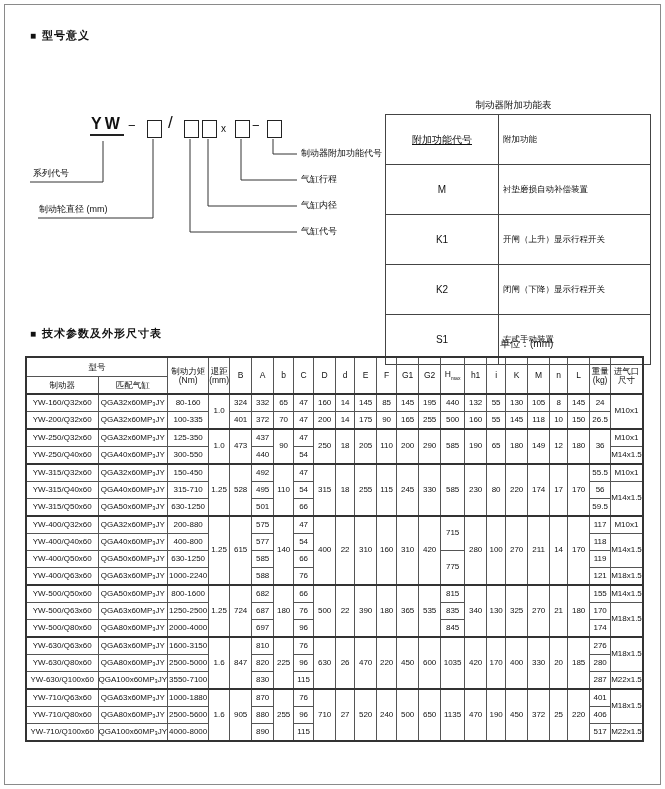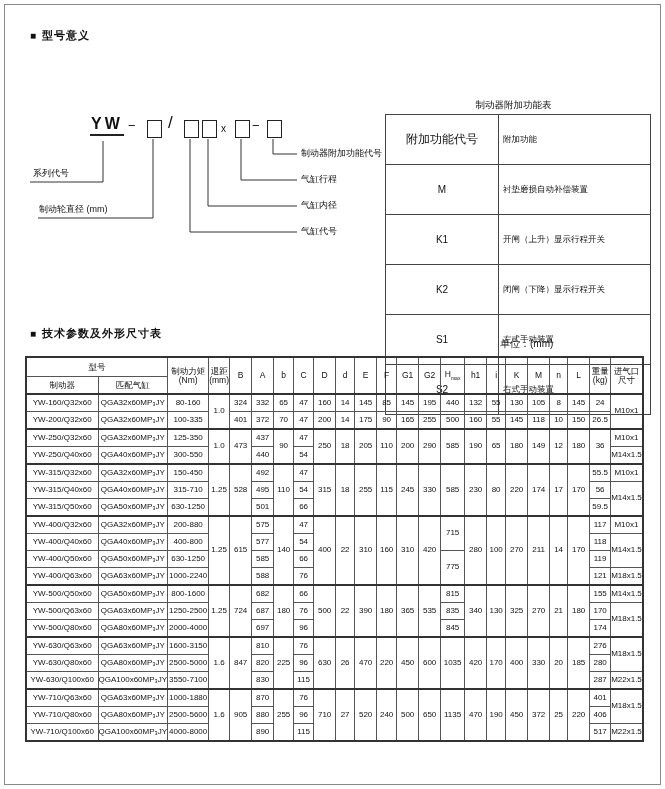--- a/index.html
+++ b/index.html
@@ -19,21 +19,21 @@
   .slash{font-size:17px;line-height:1;}
   .xop{font-size:10px;line-height:1;}
   .dia-label{position:absolute;font-size:9px;white-space:nowrap;line-height:1.2;}
   svg.lines{position:absolute;left:0;top:0;pointer-events:none;}
   
   .fn-title{position:absolute;left:385px;top:99px;width:257px;text-align:center;font-size:9.5px;}
   table.fn{position:absolute;left:385px;top:114px;border-collapse:collapse;table-layout:fixed;}
   table.fn td,table.fn th{border:1px solid #444;height:17px;font-weight:normal;}
   table.fn .code{width:110px;text-align:center;font-size:10px;}
   table.fn .desc{width:143px;text-align:left;font-size:8.5px;padding:16px 4px;}
-  table.fn th.code{font-size:12px;}
+  table.fn th.code{font-size:10px;text-decoration:underline;}
   table.fn th.desc{font-size:8.5px;}
   
   .unit-note{position:absolute;left:500px;top:337px;width:145px;text-align:left;font-size:10px;}
   table.spec{position:absolute;left:25px;top:356px;border-collapse:collapse;table-layout:fixed;border:2px solid #333;}
   table.spec td,table.spec th{border:1px solid #555;text-align:center;vertical-align:middle;padding:0;font-weight:normal;
     font-size:8px;height:16px;line-height:1.05;white-space:pre-line;overflow:hidden;}
   table.spec thead th{font-size:8.5px;}
   table.spec thead tr.h1 th{height:18px;}
   table.spec sub{font-size:60%;}
   td.c-model{font-size:7.5px;}
@@ -98,24 +98,20 @@
         <td class="code">K1</td>
         <td class="desc">开闸（上升）显示行程开关</td>
       </tr>
       <tr>
         <td class="code">K2</td>
         <td class="desc">闭闸（下降）显示行程开关</td>
       </tr>
       <tr>
         <td class="code">S1</td>
         <td class="desc">左式手动装置</td>
-      </tr>
-      <tr>
-        <td class="code">S2</td>
-        <td class="desc">右式手动装置</td>
       </tr>
     </tbody>
 </table>
 
 <div class="sec-title" style="left:30px;top:326px;">
   <span class="bullet">■</span>
   <span>技术参数及外形尺寸表</span>
 </div>
 <div class="unit-note">单位：(mm)</div>
 

